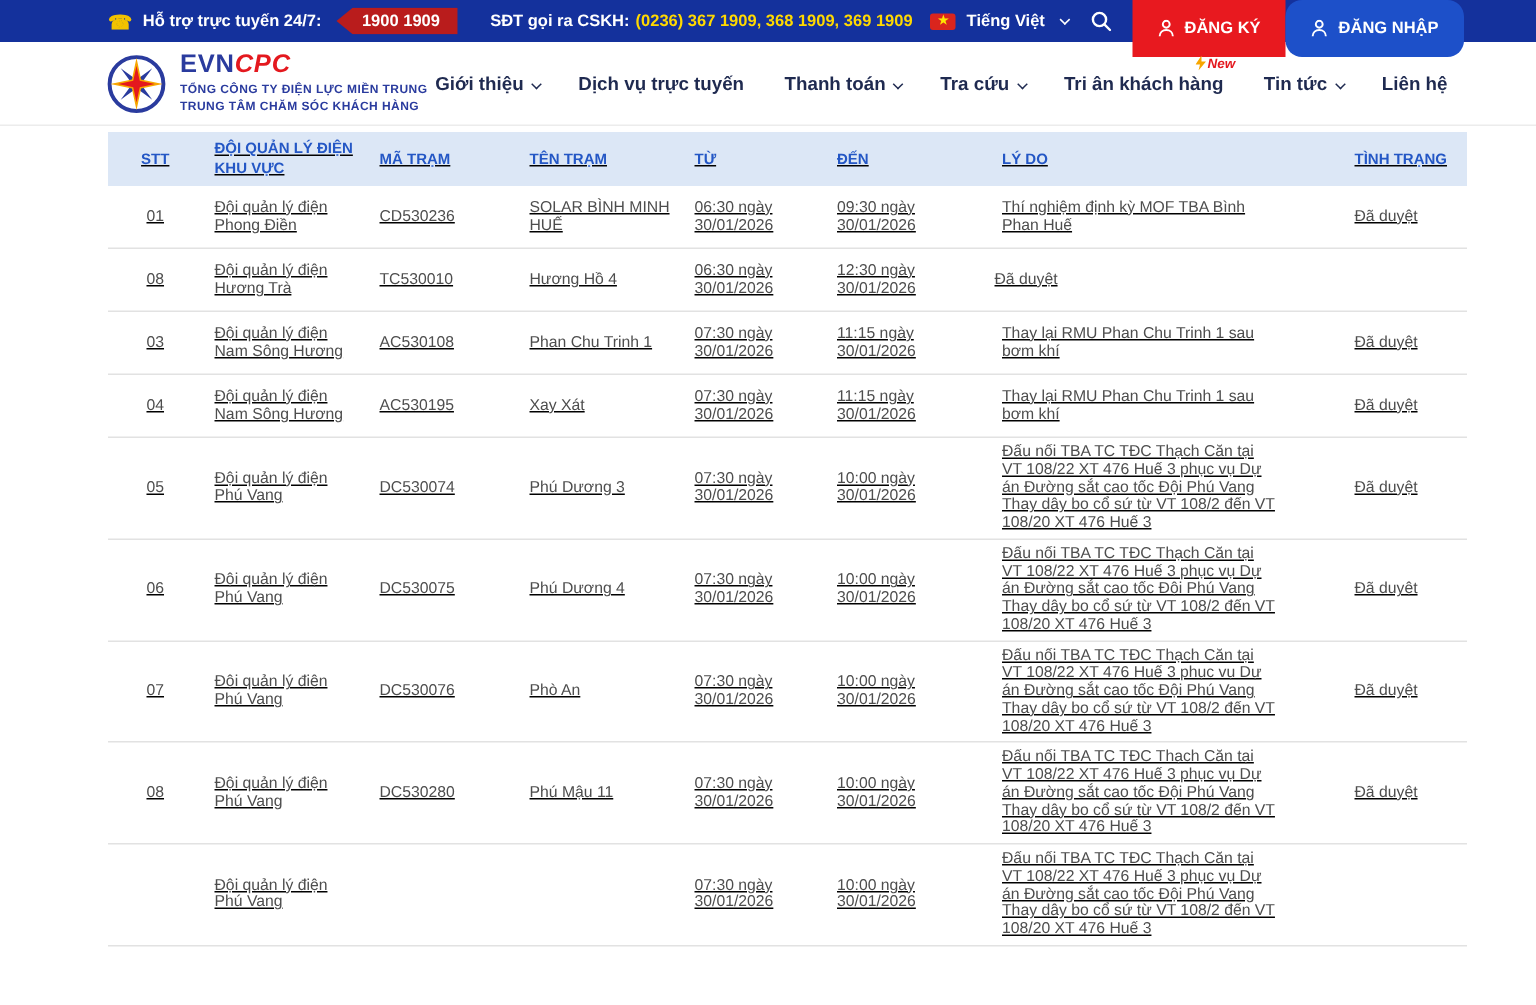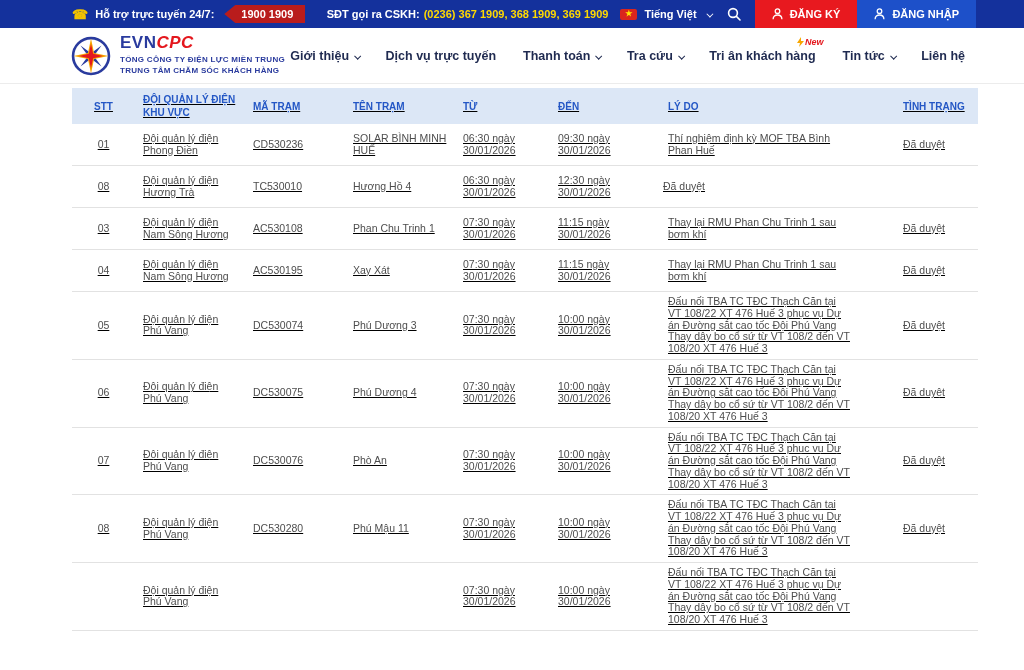--- a/index.html
+++ b/index.html
@@ -17,23 +17,23 @@
   .cskh { margin-left:auto;justify-content:center; }
   .cskh .num { color:#ffd900; margin-left:4px; }
   .flag { width:17px; height:11px; background:#da251d; border-radius:2px; display:inline-flex;
           align-items:center; justify-content:center; color:#ffe600; font-size:8px; line-height:1;
           margin:0 7px 0 12px; }
   .lang { cursor:pointer; }
   .chev { display:inline-block; width:5px; height:5px; border:solid #fff;
           border-width:0 1.5px 1.5px 0; transform:rotate(45deg) translateY(-2px); margin-left:6px; }
   .search-btn { margin:0 14px 0 16px; display:flex; align-items:center; cursor:pointer; }
   .auth-btn { display:flex; align-items:center; gap:7px; padding:0 17px; font-size:11px;
-              font-weight:bold; color:#fff; border:none; cursor:pointer; height:28px; }
+              font-weight:bold; color:#fff; border:none; cursor:pointer; height:38px; }
   .btn-register { background:#e8191f; }
-  .btn-login { background:#1d50c9; }
+  .btn-login { background:#1d50c9;border-radius:11px; }
 
   
   .header { height:56px; display:flex; align-items:center; padding:0 59px 0 70px;
             border-bottom:1px solid #ececec; background:#fff; }
   .logo { display:flex; align-items:center; cursor:pointer; }
   .logo-text { margin-left:8px; }
   .logo-name { font-size:17px; font-weight:bold; letter-spacing:.5px; line-height:1.05; }
   .logo-name .evn { color:#2a3b9e; } .logo-name .cpc { color:#e4181e; font-style:italic; }
   .logo-sub { font-size:8px; font-weight:bold; color:#2a3b9e; letter-spacing:.3px; line-height:1.45; margin-top:2px; }
   .nav { margin-left:auto; display:flex; align-items:center; gap:27px; }

